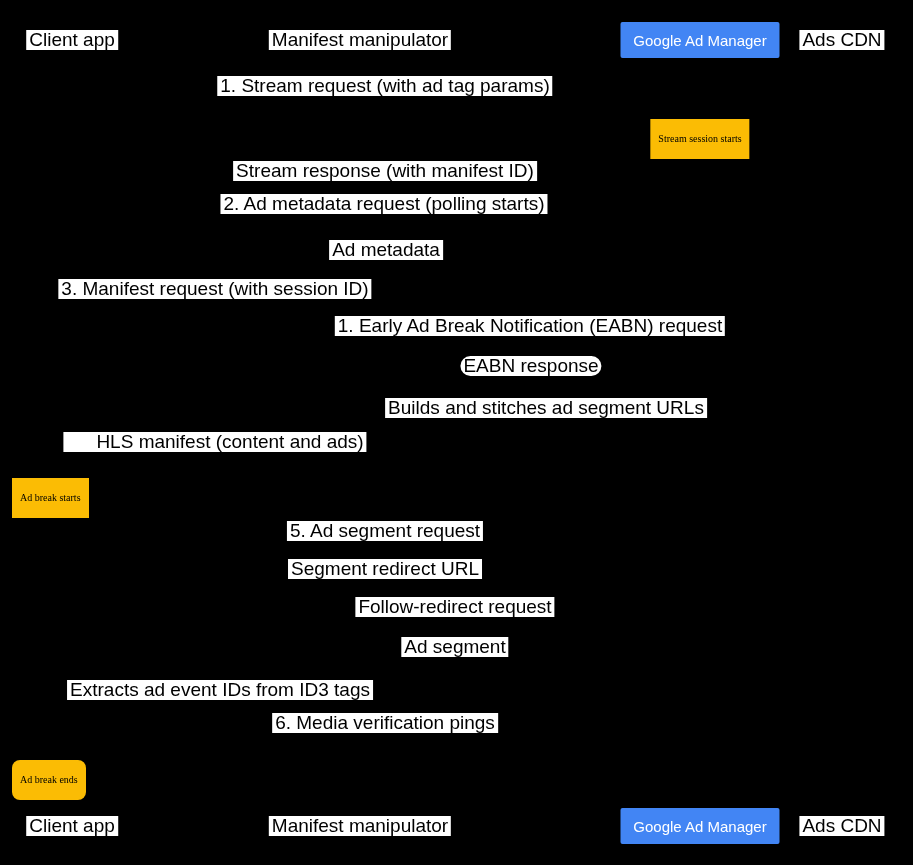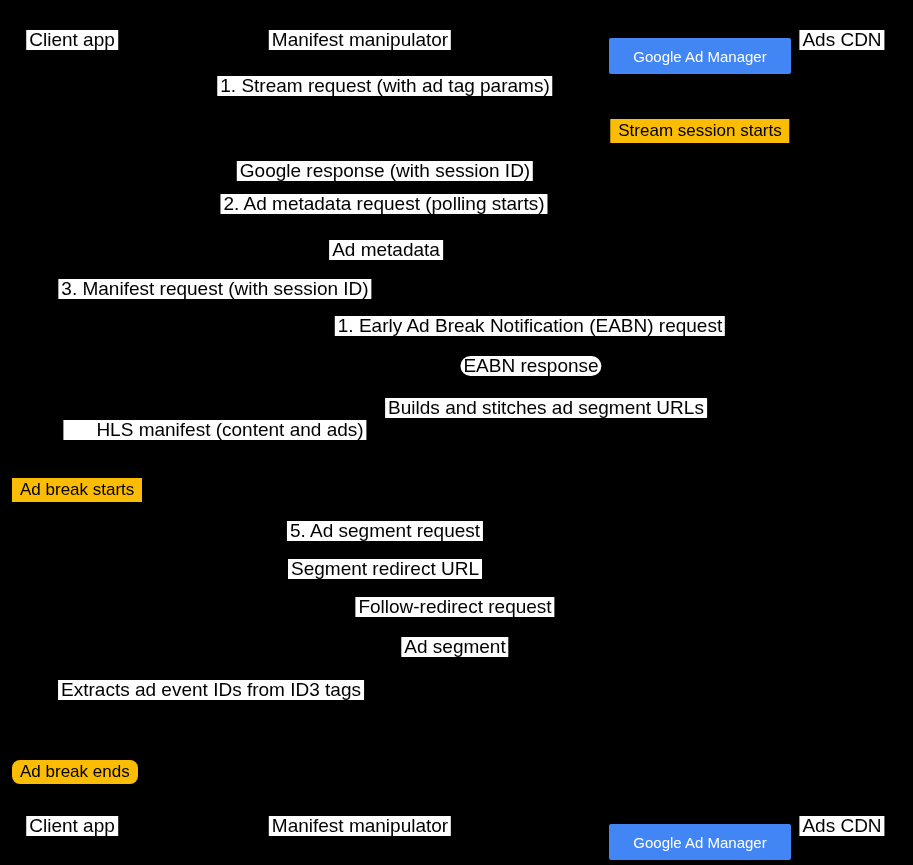--- a/index.html
+++ b/index.html
@@ -22,74 +22,75 @@
     color: #000000;
     font-size: 19px;
     line-height: 20px;
     padding: 0 3px;
     white-space: nowrap;
   }
   .note {
     position: absolute;
     background: var(--note-bg, #FBBC04);
     color: #000000;
-    font-size: 17px;
+    font-size: 10px;
     line-height: 24px;
-    padding: 0 8px;
+    padding: 8px 8px;
     white-space: nowrap;
+    font-family: Liberation Serif, serif;
   }
   .note.centered {
     transform: translateX(-50%);
   }
   .actor {
     position: absolute;
     transform: translateX(-50%);
-    width: 182px;
+    width: 159px;
     height: 36px;
     background: var(--actor-bg, #4285F4);
     color: var(--actor-text, #ffffff);
     font-size: 15px;
     display: flex;
     align-items: center;
     justify-content: center;
     white-space: nowrap;
     border-radius: 2px;
-    margin-top: 16px;
   }
 </style>
 </head>
 <body>
 
 <div class="canvas">
 
   <div class="lbl" style="left:72px;  top:30px;">Client app</div>
   <div class="lbl" style="left:360px; top:30px;">Manifest manipulator</div>
   <div class="actor" style="left:700px; top:22px;">Google Ad Manager</div>
   <div class="lbl" style="left:842px; top:30px;">Ads CDN</div>
 
   <div class="lbl" style="left:385px; top:76px;">1. Stream request (with ad tag params)</div>
 
   <div class="note centered" style="left:700px; top:119px;">Stream session starts</div>
 
-  <div class="lbl" style="left:385px; top:161px;">Google response (with session ID)</div>
+  <div class="lbl" style="left:385px; top:161px;">Stream response (with manifest ID)</div>
   <div class="lbl" style="left:384px; top:194px;">2. Ad metadata request (polling starts)</div>
   <div class="lbl" style="left:386px; top:240px;">Ad metadata</div>
   <div class="lbl" style="left:215px; top:279px;">3. Manifest request (with session ID)</div>
   <div class="lbl" style="left:530px; top:316px;">1. Early Ad Break Notification (EABN) request</div>
   <div class="lbl" style="left:531px; top:356px;border-radius:10px;">EABN response</div>
   <div class="lbl" style="left:518px; top:398px;margin-left:28px;">Builds and stitches ad segment URLs</div>
-  <div class="lbl" style="left:215px; top:420px;padding-left:33px;">HLS manifest (content and ads)</div>
+  <div class="lbl" style="left:215px; top:432px;padding-left:33px;">HLS manifest (content and ads)</div>
 
   <div class="note" style="left:12px; top:478px;">Ad break starts</div>
 
   <div class="lbl" style="left:385px; top:521px;">5. Ad segment request</div>
   <div class="lbl" style="left:385px; top:559px;">Segment redirect URL</div>
   <div class="lbl" style="left:455px; top:597px;">Follow-redirect request</div>
   <div class="lbl" style="left:455px; top:637px;">Ad segment</div>
-  <div class="lbl" style="left:211px; top:680px;">Extracts ad event IDs from ID3 tags</div>
+  <div class="lbl" style="left:220px; top:680px;">Extracts ad event IDs from ID3 tags</div>
+  <div class="lbl" style="left:385px; top:713px;">6. Media verification pings</div>
 
   <div class="note" style="left:12px; top:760px;border-radius:8px;">Ad break ends</div>
 
   <div class="lbl" style="left:72px;  top:816px;">Client app</div>
   <div class="lbl" style="left:360px; top:816px;">Manifest manipulator</div>
   <div class="actor" style="left:700px; top:808px;">Google Ad Manager</div>
   <div class="lbl" style="left:842px; top:816px;">Ads CDN</div>
 
 </div>
 

